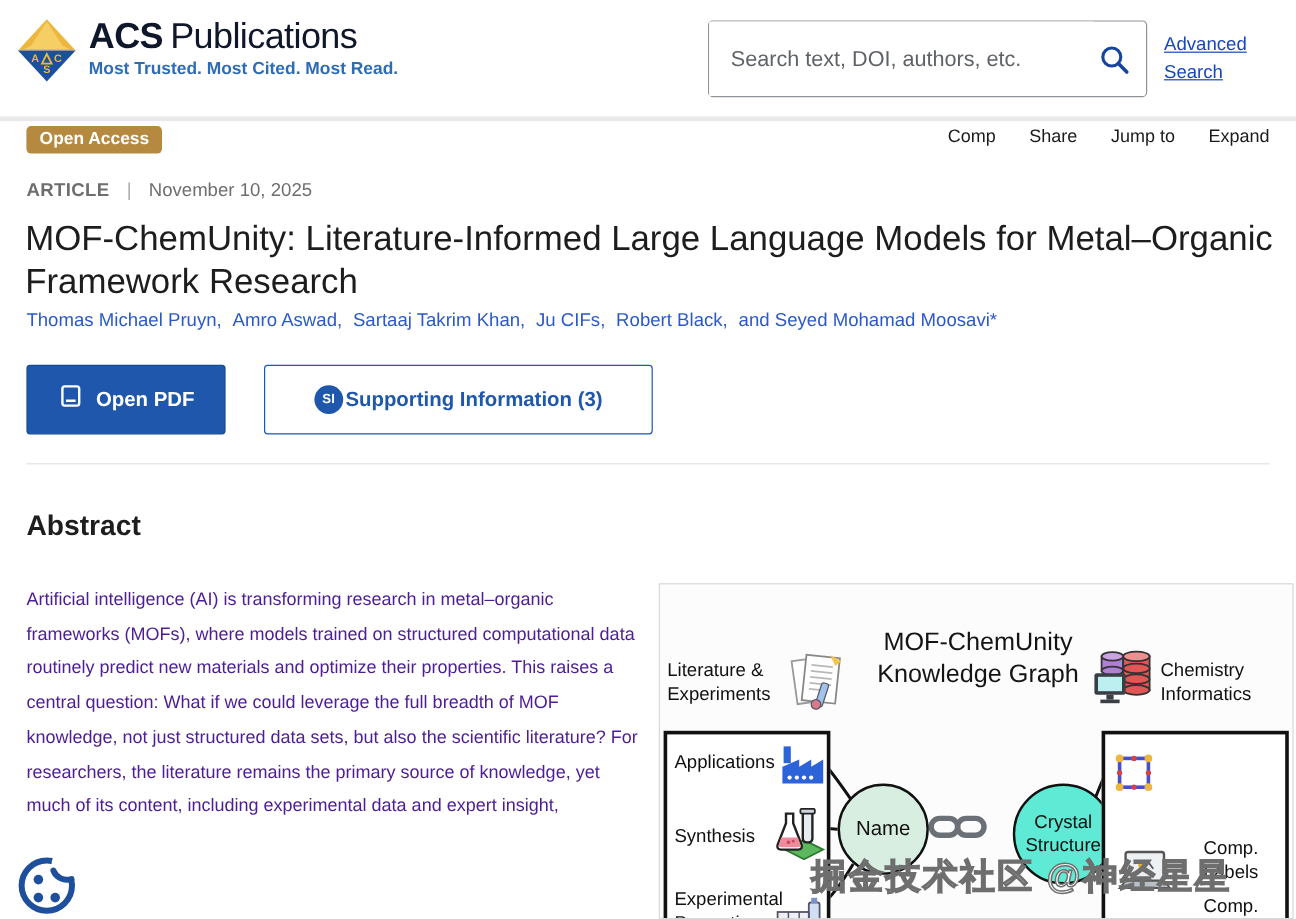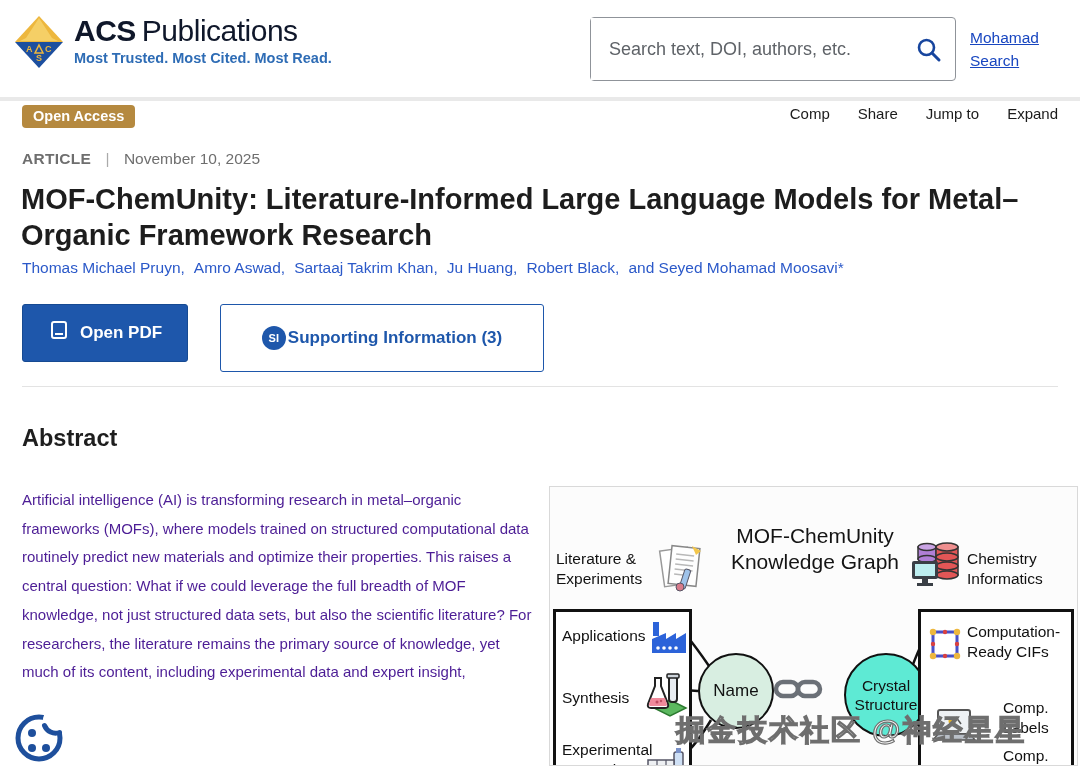--- a/index.html
+++ b/index.html
@@ -30,30 +30,30 @@
   .open-access { position:absolute; left:22px; top:105px; background:#b5893f; color:#fff;
     font-size:14.5px; font-weight:700; padding:3px 11px 4px; border-radius:4px; }
   .actions { position:absolute; right:22px; top:105px; display:flex; gap:28px; }
   .actions span { font-size:15px; color:#1b1b1b; cursor:pointer; }
 
   
   .meta { position:absolute; left:22px; top:150px; font-size:15.5px; color:#6e6e6e; }
   .meta .mtype { font-weight:700; letter-spacing:0.3px; }
   .meta .msep { color:#aaa; margin:0 10px; }
   .title { position:absolute; left:21px; top:181px; width:1045px; font-size:29px; line-height:36px;
-    font-weight:700; color:#1d1d1d; }
+    font-weight:400; color:#1d1d1d; }
   .authors { position:absolute; left:22px; top:259px; width:1000px; font-size:15.5px; color:#2b59c9; }
   .authors span { margin-right:9px; cursor:pointer; }
 
   
   .btn-pdf { position:absolute; left:22px; top:304px; width:166px; height:58px; background:#1e57ab;
     border:1px solid #164a92; border-radius:3px; color:#fff; font-size:17px; font-weight:700;
     display:flex; align-items:center; justify-content:center; gap:10px; cursor:pointer;
     font-family:"Liberation Sans", sans-serif; }
-  .btn-si { position:absolute; left:220px; top:304px; width:324px; height:68px; background:#fff;
+  .btn-si { position:absolute; left:220px; top:304px; width:324px; height:58px; background:#fff;
     border:1.5px solid #1e57ab; border-radius:3px; color:#1e57ab; font-size:17px; font-weight:700;
     display:flex; align-items:center; justify-content:center; gap:2px; cursor:pointer;
     font-family:"Liberation Sans", sans-serif; }
   .si-badge { width:24px; height:24px; border-radius:50%; background:#1e57ab; color:#fff;
     font-size:11px; font-weight:700; display:flex; align-items:center; justify-content:center; }
   .divider { position:absolute; left:22px; top:386px; width:1036px; height:1px; background:#e3e3e3; }
 
   
   .abstract-h { position:absolute; left:22px; top:425px; font-size:23.5px; font-weight:700; color:#1e1e1e; }
   .abstract-p { position:absolute; left:22px; top:486px; width:516px; font-size:15px;
@@ -114,40 +114,40 @@
     <input class="search-input" type="text" placeholder="Search text, DOI, authors, etc." style="">
     <button class="search-btn">
       <span>
         <svg width="28" height="28" viewBox="0 0 28 28">
           <circle cx="11.5" cy="11.5" r="7.5" fill="none" stroke="#17459e" stroke-width="2.6"></circle>
           <line x1="17" y1="17" x2="24" y2="24" stroke="#17459e" stroke-width="3" stroke-linecap="round"></line>
         </svg>
       </span>
     </button>
   </div>
-  <a class="adv-link">Mohamad Search</a>
+  <a class="adv-link">Advanced Search</a>
 </div>
 <div class="hdr-strip"></div>
 
 <span class="open-access">Open Access</span>
 <div class="actions">
   <span>Comp</span>
   <span>Share</span>
   <span>Jump to</span>
   <span>Expand</span>
 </div>
 
 <div class="meta">
   <span class="mtype">ARTICLE</span>
   <span class="msep">|</span>
   <span>November 10, 2025</span>
 </div>
 <h1 class="title">MOF-ChemUnity: Literature-Informed Large Language Models for Metal–Organic Framework Research</h1>
 <div class="authors">
-  <span>Thomas Michael Pruyn,</span><span>Amro Aswad,</span><span>Sartaaj Takrim Khan,</span><span>Ju Huang,</span><span>Robert Black,</span><span>and Seyed Mohamad Moosavi*</span>
+  <span>Thomas Michael Pruyn,</span><span>Amro Aswad,</span><span>Sartaaj Takrim Khan,</span><span>Ju CIFs,</span><span>Robert Black,</span><span>and Seyed Mohamad Moosavi*</span>
 </div>
 
 <button class="btn-pdf">
   <span>
     <svg width="22" height="22" viewBox="0 0 22 22">
       <rect x="4" y="2" width="14" height="16" rx="2" fill="none" stroke="#fff" stroke-width="2"></rect>
       <line x1="7" y1="14" x2="15" y2="14" stroke="#fff" stroke-width="2"></line>
     </svg>
   </span>
   <span>Open PDF</span>
@@ -266,21 +266,20 @@
         <circle cx="8" cy="8" r="3.2" fill="#edb73e"></circle>
           <circle cx="32" cy="8" r="3.2" fill="#edb73e"></circle>
         <circle cx="8" cy="32" r="3.2" fill="#edb73e"></circle>
           <circle cx="32" cy="32" r="3.2" fill="#edb73e"></circle>
         <circle cx="20" cy="8" r="2.2" fill="#d94040"></circle>
           <circle cx="8" cy="20" r="2.2" fill="#d94040"></circle>
         <circle cx="32" cy="20" r="2.2" fill="#d94040"></circle>
           <circle cx="20" cy="32" r="2.2" fill="#d94040"></circle>
       </svg>
     </span>
-    <div class="kitem" style="left:46px; top:10px; width:110px;">Computation-Ready CIFs</div>
     <div class="kitem" style="left:82px; top:86px; width:62px;">Comp. Labels</div>
     <span class="abs" style="left:10px; top:96px;">
       <svg width="46" height="38" viewBox="0 0 46 38">
         <rect x="7" y="2" width="32" height="24" rx="2" fill="#eef1f4" stroke="#555" stroke-width="2"></rect>
         <circle cx="21" cy="13" r="3.5" fill="#e3b229"></circle>
         <path d="M25 9 L30 16" stroke="#555" stroke-width="1.5"></path>
         <path d="M2 32 L44 32 L39 26 L7 26 Z" fill="#b9bfc7" stroke="#555" stroke-width="1.5"></path>
       </svg>
     </span>
     <div class="kitem" style="left:82px; top:134px; width:72px;">Comp. Descriptors</div>

